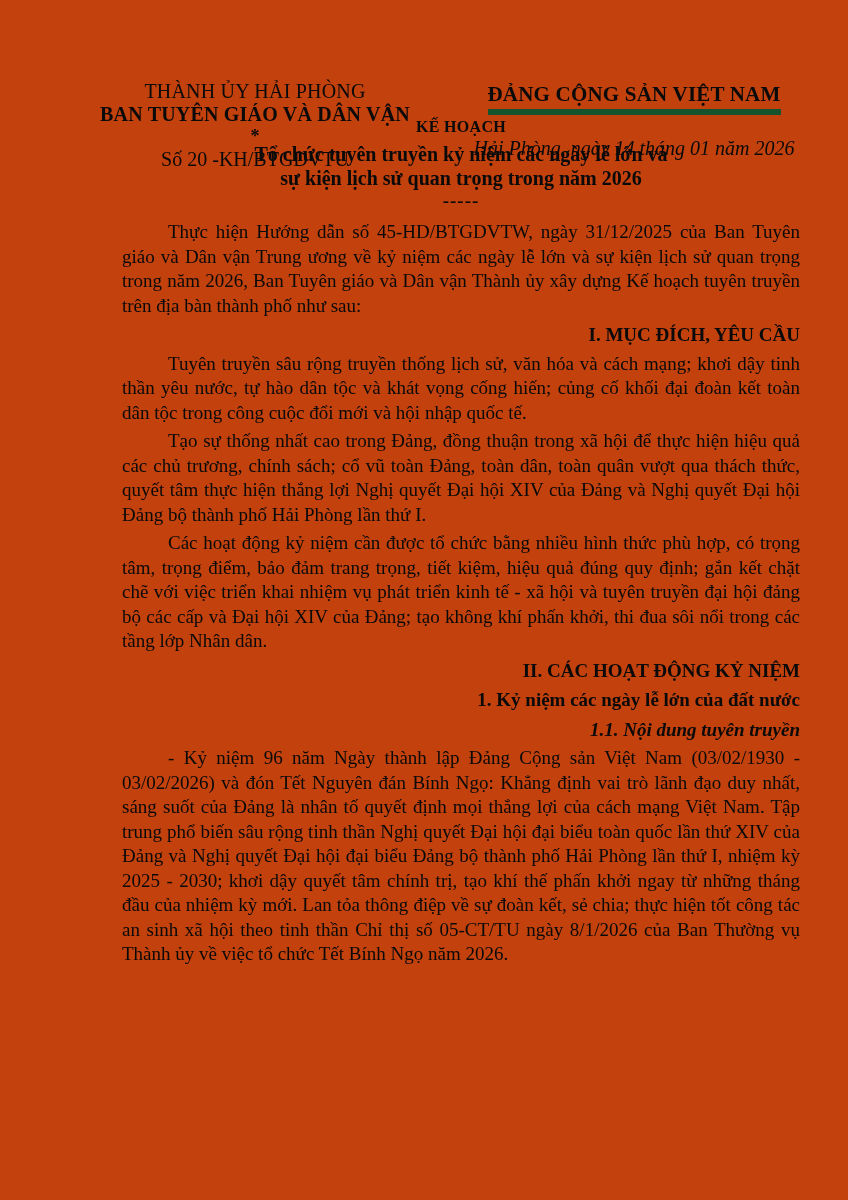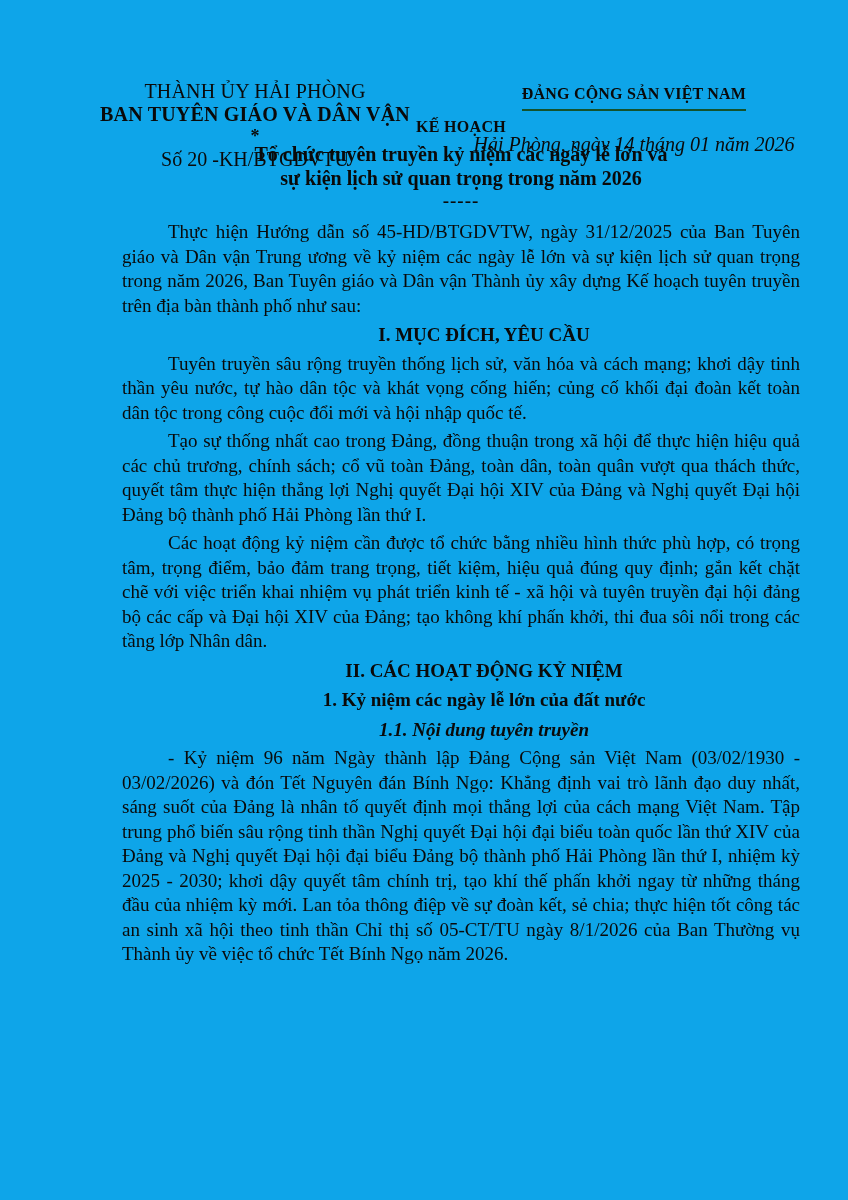--- a/index.html
+++ b/index.html
@@ -2,21 +2,21 @@
 <html lang="vi"><head>
 <meta charset="utf-8">
 <style>
   * { margin: 0; padding: 0; box-sizing: border-box; }
   html, body { background: #ffffff; }
   .page {
     position: relative;
     width: 848px;
     height: 1200px;
     margin: 0 auto;
-    background: #0ea5e9;
+    background: #c2410c;
     color: #0a0a0a;
     font-family: "Liberation Serif", "DejaVu Serif", serif;
     overflow: hidden;
   }
 
   
   .header { position: relative; height: 112px; padding-top: 80px; }
   .header-left {
     position: absolute;
     left: 88px; top: 80px;
@@ -29,25 +29,25 @@
   .doc-number  { font-size: 20px; line-height: 24px; margin-top: 1px; }
 
   .header-right {
     position: absolute;
     left: 458px; top: 82px;
     width: 352px;
     text-align: center;
   }
   .motto {
     display: inline-block;
-    font-size: 16px;
+    font-size: 21px;
     line-height: 24px;
     font-weight: bold;
     letter-spacing: 0.2px;
-    border-bottom: 2px solid #14532d;
+    border-bottom: 6px solid #14532d;
     padding-bottom: 3px;
   }
   .dateline {
     margin-top: 21px;
     font-size: 20px;
     font-style: italic;
     line-height: 24px;
   }
 
   
@@ -63,21 +63,21 @@
   .body {
     margin: 10px 48px 0 122px;
     font-size: 19px;
     line-height: 24.5px;
     text-align: justify;
   }
   .body p { text-indent: 46px; margin-bottom: 4px; }
   .h-section {
     font-weight: bold;
     text-indent: 46px;
-    text-align: center;
+    text-align: right;
     margin-top: 5px;
     margin-bottom: 4px;
   }
   .h-italic { font-style: italic; }
 </style>
 </head>
 <body>
 
 <div class="page">
 

